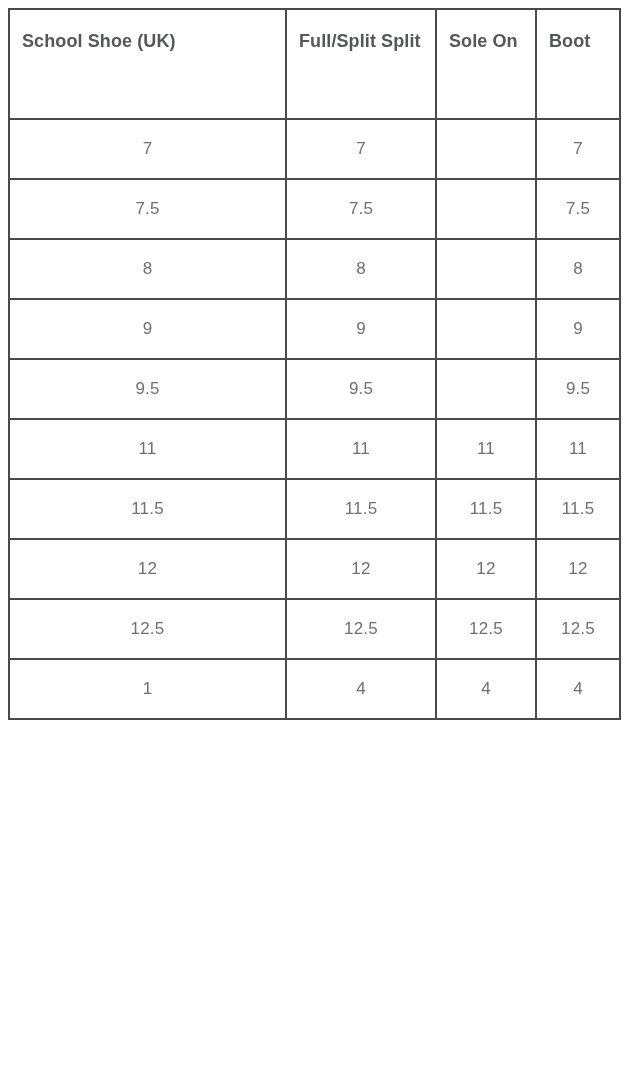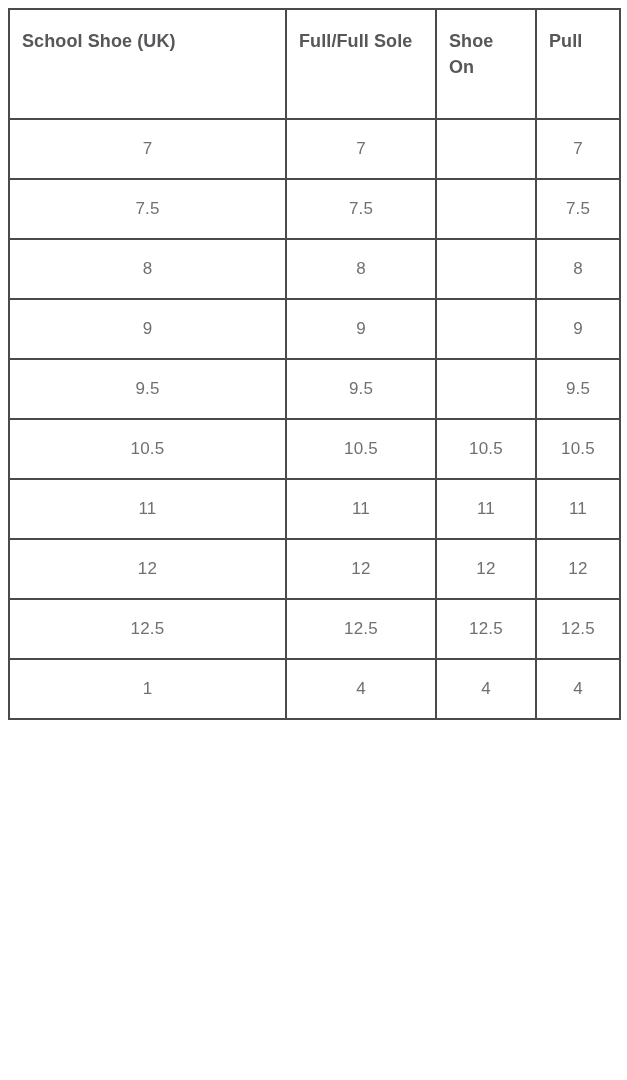--- a/index.html
+++ b/index.html
@@ -78,23 +78,23 @@
   <table class="size-table">
     <colgroup>
       <col class="c-school">
       <col class="c-full">
       <col class="c-pull">
       <col class="c-boot">
     </colgroup>
     <thead>
       <tr>
         <th>School Shoe (UK)</th>
-        <th>Full/Full Sole</th>
-        <th>Shoe On</th>
-        <th>Pull</th>
+        <th>Full/Split Split</th>
+        <th>Sole On</th>
+        <th>Boot</th>
       </tr>
     </thead>
     <tbody id="table-body">
         <tr>
           <td>7</td>
           <td>7</td>
           <td class="empty-cell"></td>
           <td>7</td>
         </tr>
         <tr>
@@ -115,30 +115,30 @@
           <td class="empty-cell"></td>
           <td>9</td>
         </tr>
         <tr>
           <td>9.5</td>
           <td>9.5</td>
           <td class="empty-cell"></td>
           <td>9.5</td>
         </tr>
         <tr>
-          <td>10.5</td>
-          <td>10.5</td>
-          <td>10.5</td>
-          <td>10.5</td>
-        </tr>
-        <tr>
           <td>11</td>
           <td>11</td>
           <td>11</td>
           <td>11</td>
+        </tr>
+        <tr>
+          <td>11.5</td>
+          <td>11.5</td>
+          <td>11.5</td>
+          <td>11.5</td>
         </tr>
         <tr>
           <td>12</td>
           <td>12</td>
           <td>12</td>
           <td>12</td>
         </tr>
         <tr>
           <td>12.5</td>
           <td>12.5</td>

